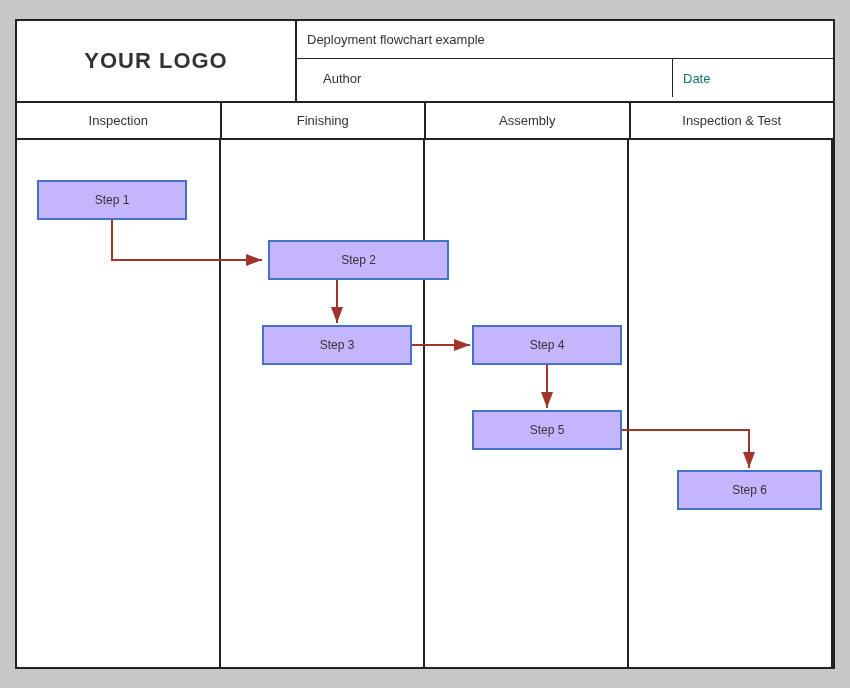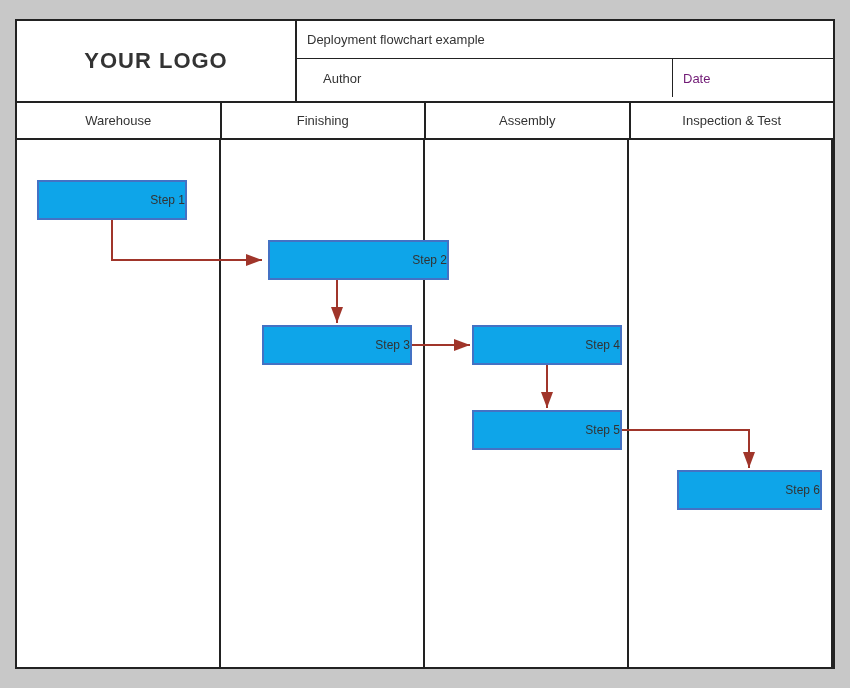--- a/index.html
+++ b/index.html
@@ -65,21 +65,21 @@
       padding: 6px 26px;
       font-size: 13px;
       color: #333;
       display: flex;
       align-items: center;
     }
     .date-cell {
       width: 160px;
       padding: 6px 10px;
       font-size: 13px;
-      color: #701a75;
+      color: #0f766e;
       display: flex;
       align-items: center;
     }
     
     .lane-headers {
       display: flex;
       border-bottom: 2px solid #222;
       flex-shrink: 0;
     }
     .lane-header {
@@ -105,24 +105,24 @@
       border-right: 2px solid #222;
       position: relative;
     }
     .lane:last-child {
       border-right: none;
     }
     
     .step-box {
       position: absolute;
       border: 2px solid #4472c4;
-      background: #0ea5e9;
-      display: flex;
-      align-items: center;
-      justify-content: flex-end;
+      background: #c4b5fd;
+      display: flex;
+      align-items: center;
+      justify-content: center;
       font-size: 12px;
       color: #333;
     }
     
     .arrows-svg {
       position: absolute;
       top: 0; left: 0;
       width: 100%;
       height: 100%;
       pointer-events: none;
@@ -147,21 +147,21 @@
         </div>
         <div class="date-cell">
           <span>Date</span>
         </div>
       </div>
     </div>
   </div>
 
   <div class="lane-headers">
     <div class="lane-header">
-      <span>Warehouse</span>
+      <span>Inspection</span>
     </div>
     <div class="lane-header">
       <span>Finishing</span>
     </div>
     <div class="lane-header">
       <span>Assembly</span>
     </div>
     <div class="lane-header">
       <span>Inspection &amp; Test</span>
     </div>

